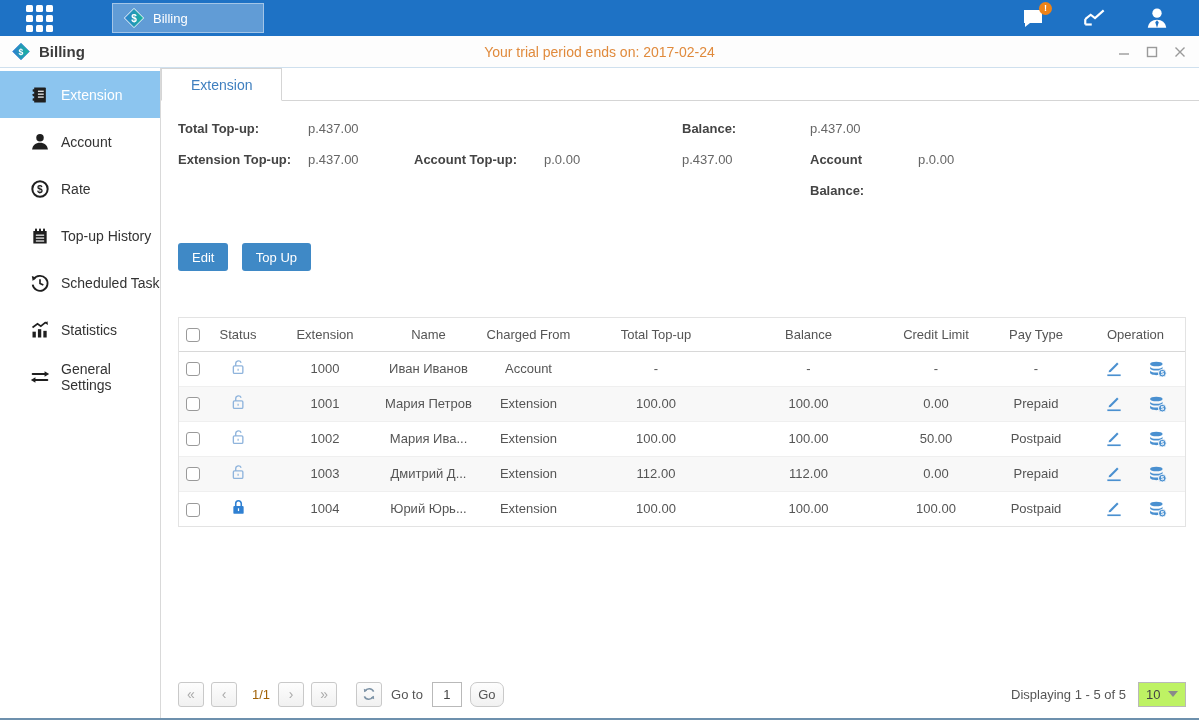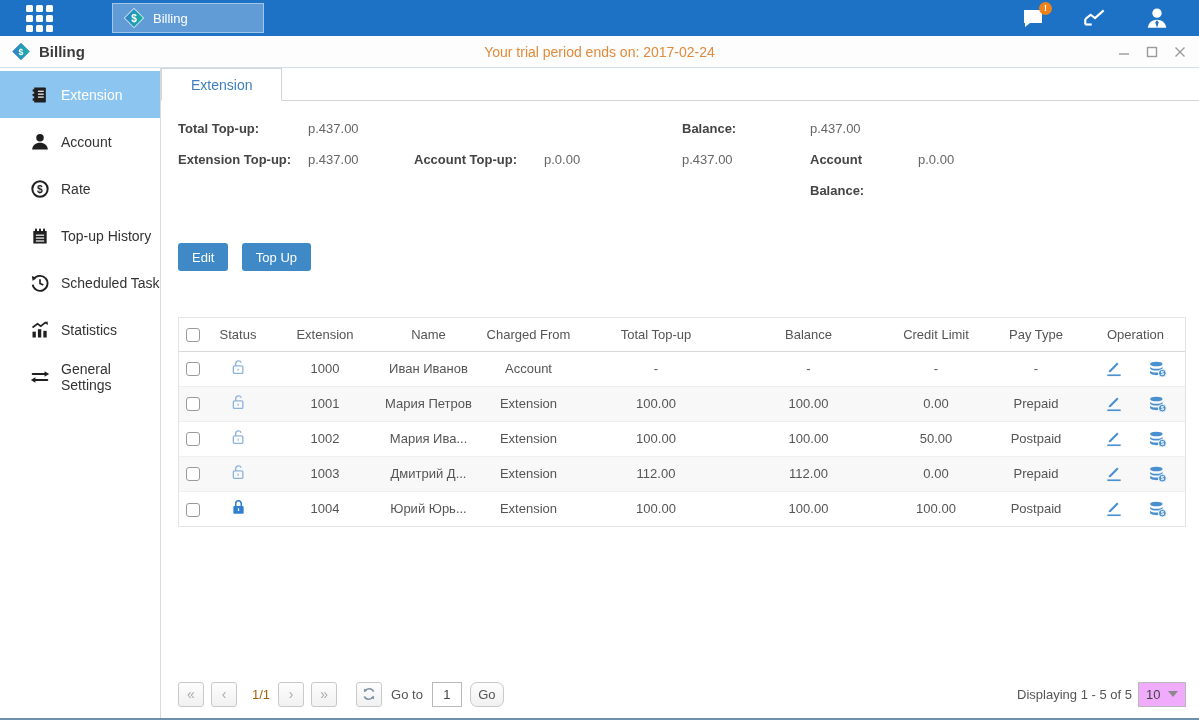--- a/index.html
+++ b/index.html
@@ -60,21 +60,21 @@
 
   
   .pagbar { margin-top:auto; display:flex; align-items:center; height:44px; padding-bottom:6px; font-size:13px; color:#555; }
   .pgbtn { width:26px; height:25px; border:1px solid #c9c9c9; border-radius:3px; background:linear-gradient(#fdfdfd,#f1f1f1); color:#aaa; font-size:14px; display:flex; align-items:center; justify-content:center; margin-right:7px; cursor:pointer; }
   .pageno { margin:0 8px 0 8px; color:#a16207; }
   .refresh { margin-left:12px; color:#7d93a6; }
   .goto-label { margin-left:2px; margin-right:9px; }
   .goto-input { width:30px; height:25px; border:1px solid #b9b9b9; text-align:center; font-size:13px; color:#444; font-family:inherit; }
   .gobtn { margin-left:8px; width:34px; height:25px; border:1px solid #c9c9c9; border-radius:7px; background:linear-gradient(#fdfdfd,#f1f1f1); color:#555; font-size:13px; display:flex; align-items:center; justify-content:center; cursor:pointer; }
   .pag-right { margin-left:auto; display:flex; align-items:center; }
-  .pagesize { margin-left:6px; width:48px; height:25px; border:1px solid #b9b9b9; background:#f0abfc; display:flex; align-items:center; justify-content:space-between; padding:0 7px; cursor:pointer; color:#444; }
+  .pagesize { margin-left:12px; width:48px; height:25px; border:1px solid #b9b9b9; background:#bef264; display:flex; align-items:center; justify-content:space-between; padding:0 7px; cursor:pointer; color:#444; }
   .tri { width:0; height:0; border-left:5px solid transparent; border-right:5px solid transparent; border-top:6px solid #8a8a8a; }
 
   .bottomline { position:absolute; bottom:0; left:0; right:0; height:2px; background:#6d90ad; }
 </style>
 </head>
 <body>
 
 <div class="topbar">
   <div class="appgrid">
     <div class="grid9">

